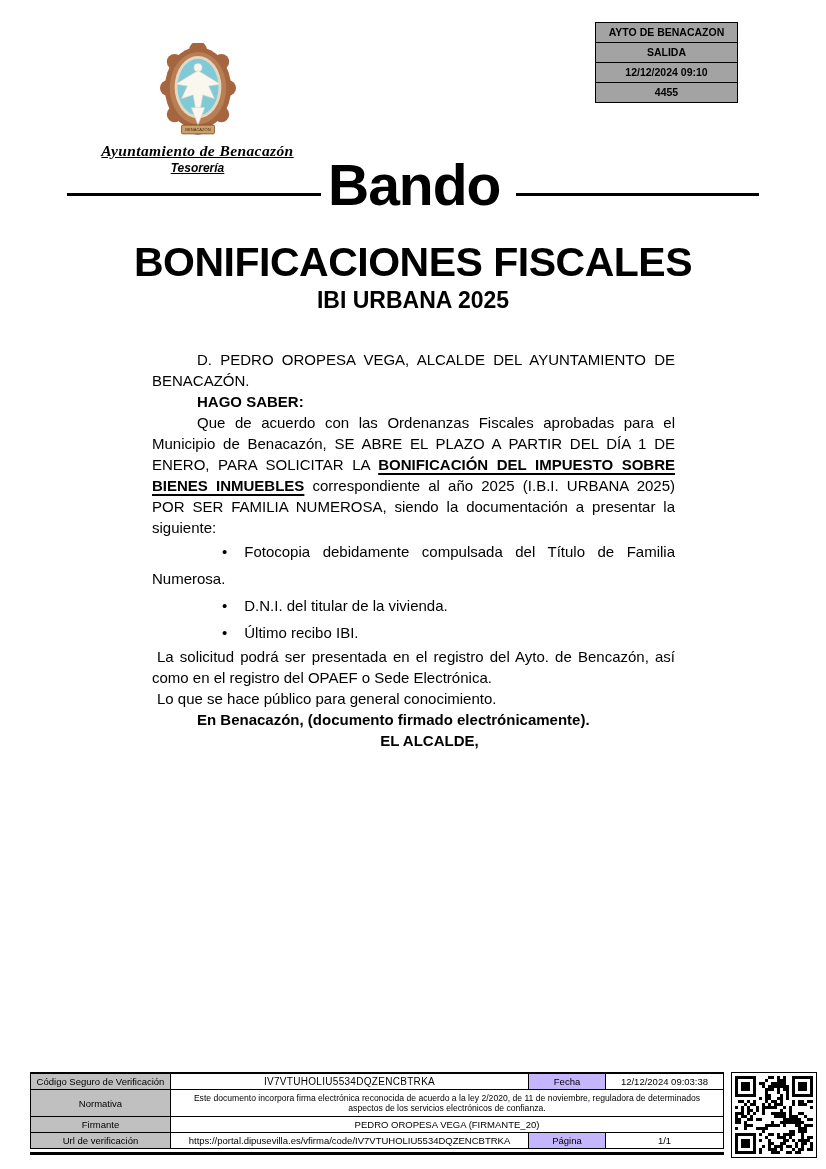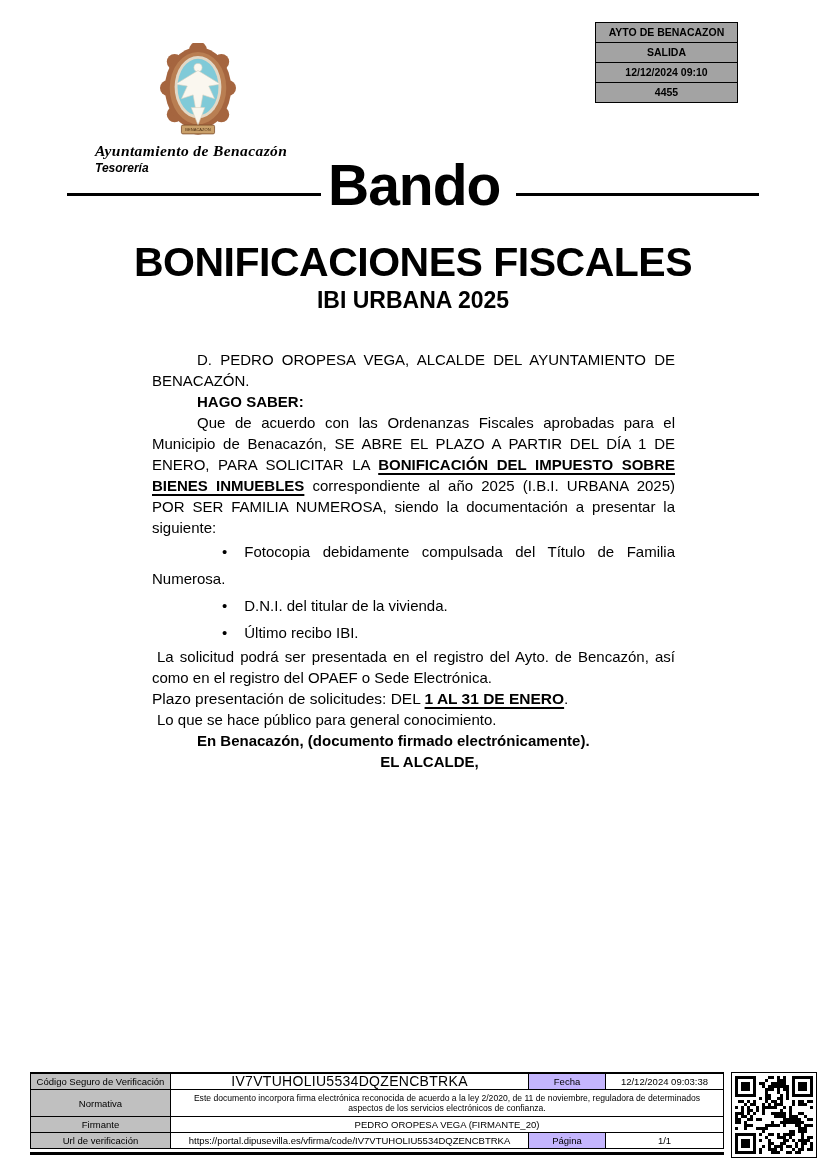--- a/index.html
+++ b/index.html
@@ -6,21 +6,21 @@
   .page{position:relative;width:826px;height:1169px;background:#ffffff;overflow:hidden;
         font-family:"Liberation Sans",sans-serif;color:#000;}
 
   
   .stamp{position:absolute;left:595px;top:22px;width:141px;border:1px solid #000;background:#a3a3a3;}
   .stamp-row{border-bottom:1px solid #000;text-align:center;font-weight:bold;font-size:10.5px;
              line-height:13px;padding:3px 2px;}
   .stamp-row:last-child{border-bottom:none;}
 
   
-  .brand{position:absolute;left:95px;top:43px;width:205px;text-align:left;}
+  .brand{position:absolute;left:95px;top:43px;width:205px;text-align:center;text-decoration:underline;}
   .seal{display:block;margin:0 auto;}
   .brand-name{font-family:"Liberation Serif",serif;font-weight:bold;font-style:italic;
               font-size:15.5px;letter-spacing:.4px;margin-top:5px;white-space:nowrap;}
   .brand-dept{font-weight:bold;font-style:italic;font-size:12px;margin-top:1px;}
 
   
   .banner{position:absolute;left:67px;top:156px;width:692px;display:flex;align-items:center;}
   .rule{height:3px;background:#000;position:relative;top:9px;}
   .rule-left{width:254px;margin-right:7px;flex:none;}
   .rule-right{flex:1;margin-left:16px;}
@@ -47,21 +47,21 @@
   .plazo{font-size:15.5px;}
   .alcalde{text-align:center;padding-left:32px;font-weight:bold;}
 
   
   .footer{position:absolute;left:30px;top:1072px;display:flex;align-items:flex-start;}
   .ftable-wrap{width:694px;}
   table.ftable{border-collapse:collapse;width:694px;border:1px solid #000;border-top:2px solid #000;}
   .ftable td{border:1px solid #000;text-align:center;font-size:9.5px;line-height:11px;padding:2px 3px;}
   .ftable td.lbl{background:#c0c0c0;width:133px;}
   .ftable td.lbl2{background:#c4b5fd;width:70px;}
-  .ftable td.csv{font-size:14px;letter-spacing:.3px;}
+  .ftable td.csv{font-size:10px;letter-spacing:.3px;}
   .ftable td.norm{font-size:8.6px;line-height:10px;padding:3px 10px;}
   .ftable td.datecell{width:111px;}
   .bottom-bar{height:3px;background:#000;margin-top:3px;width:694px;}
   .qr-box{width:84px;height:84px;border:1px solid #000;margin-left:7px;
           display:flex;align-items:center;justify-content:center;background:#fff;}
   a.plain{color:#000;text-decoration:none;}
 </style>
 </head>
 <body>
 
@@ -117,21 +117,20 @@
     <p class="indent bold mt15">HAGO SABER:</p>
 
     <p class="indent mt22"><span>Que de acuerdo con las Ordenanzas Fiscales aprobadas para el Municipio de Benacazón, SE ABRE EL PLAZO A PARTIR DEL DÍA 1 DE ENERO, PARA SOLICITAR LA </span><span class="bu">BONIFICACIÓN DEL IMPUESTO SOBRE BIENES INMUEBLES</span><span> correspondiente al año 2025 (I.B.I. URBANA 2025) POR SER FAMILIA NUMEROSA, siendo la documentación a presentar la siguiente:</span></p>
 
     <p class="bullet">Fotocopia debidamente compulsada del Título de Familia Numerosa.</p>
     <p class="bullet">D.N.I. del titular de la vivienda.</p>
     <p class="bullet">Último recibo IBI.</p>
 
     <p class="small-indent">La solicitud podrá ser presentada en el registro del Ayto. de Bencazón, así como en el registro del OPAEF o Sede Electrónica.</p>
 
-    <p class="mt12 plazo"><span>Plazo presentación de solicitudes: DEL </span><span class="bu">1 AL 31 DE ENERO</span><span>.</span></p>
 
     <p class="small-indent mt23">Lo que se hace público para general conocimiento.</p>
 
     <p class="indent bold mt13">En Benacazón, (documento firmado electrónicamente).</p>
 
     <p class="alcalde mt14">EL ALCALDE,</p>
   </div>
 
   <div class="footer">
     <div class="ftable-wrap">

